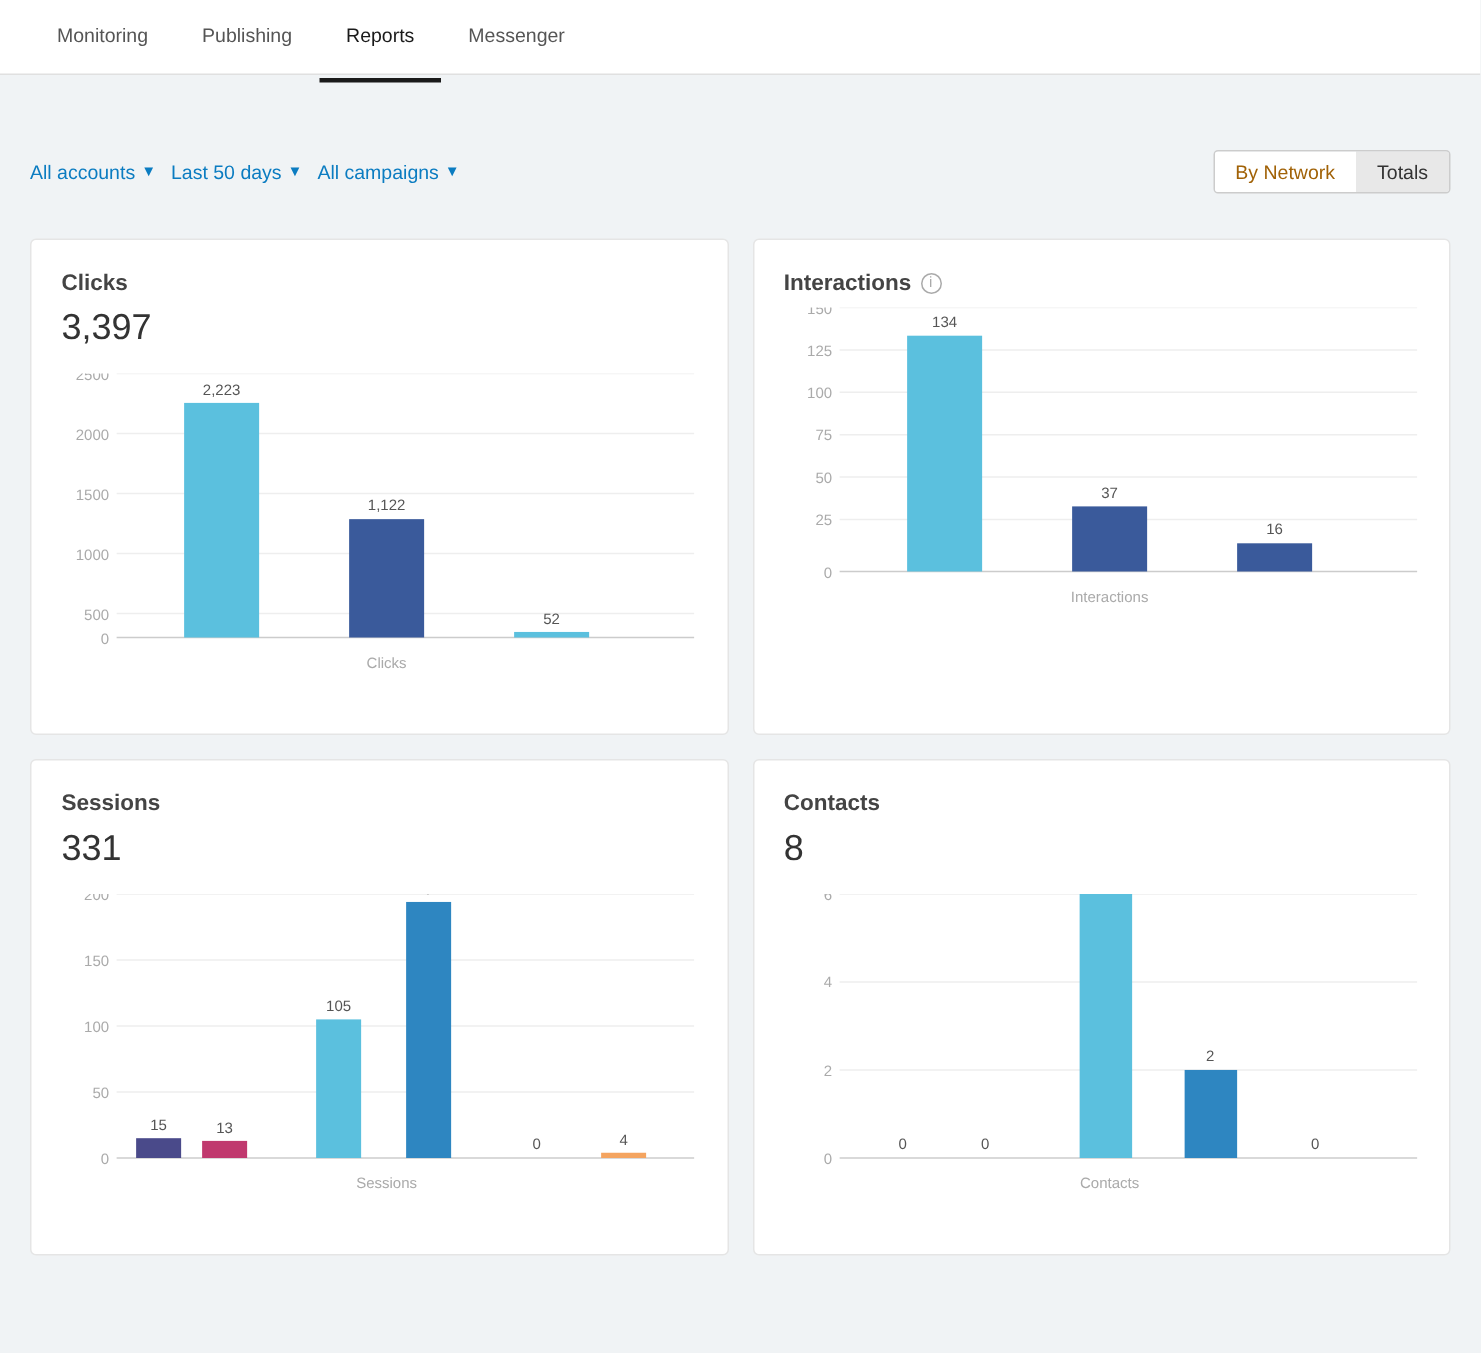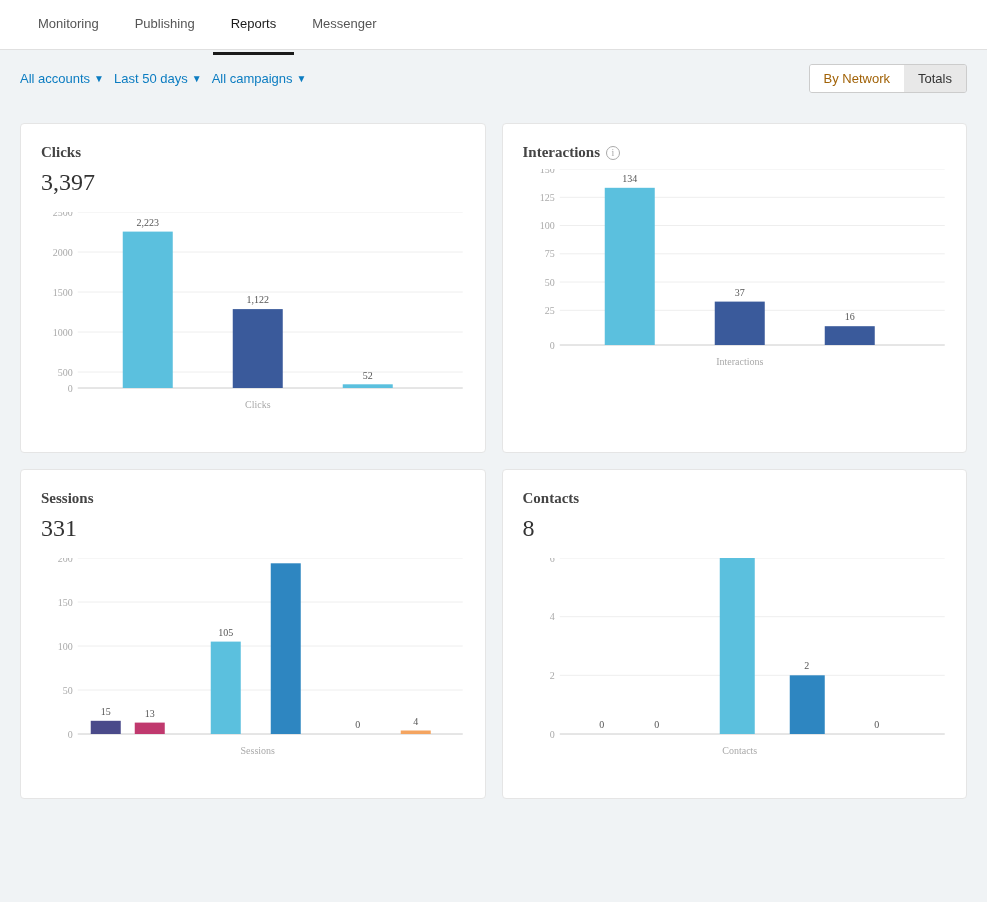--- a/index.html
+++ b/index.html
@@ -4,33 +4,33 @@
   <style>
     * { box-sizing: border-box; margin: 0; padding: 0; }
     body { font-family: -apple-system, BlinkMacSystemFont, 'Segoe UI', Arial, sans-serif; background: #f0f3f5; color: #333; font-size: 14px; }
 
     
     .nav-bar { background: #fff; border-bottom: 1px solid #e0e0e0; display: flex; align-items: center; padding: 0 20px; height: 50px; }
     .nav-item { padding: 0 18px; height: 61px; display: flex; align-items: center; cursor: pointer; color: #555; font-size: 13px; border-bottom: 3px solid transparent; text-decoration: none; }
     .nav-item.active { color: #1a1a1a; border-bottom: 3px solid #1a1a1a; font-weight: 500; }
 
     
-    .filter-bar { background: #f0f3f5; padding: 14px 20px; display: flex; align-items: center; gap: 10px; }
+    .filter-bar { background: #f0f3f5; padding: 14px 20px; display: flex; align-items: center; gap: 10px; margin-top: 36px; }
     .filter-btn { background: none; border: none; cursor: pointer; color: #0b7cc1; font-size: 13px; display: flex; align-items: center; gap: 4px; }
     .filter-btn .arrow { font-size: 10px; }
 
     .view-toggle { margin-left: auto; display: flex; border: 1px solid #ccc; border-radius: 3px; overflow: hidden; }
     .view-btn { background: #fff; border: none; padding: 6px 14px; cursor: pointer; font-size: 13px; color: #a16207; }
     .view-btn.active { background: #e8e8e8; color: #333; font-weight: 500; }
 
     
     .content { padding: 16px 20px; display: grid; grid-template-columns: 1fr 1fr; gap: 16px; }
 
     
-    .card { background: #fff; border-radius: 4px; padding: 20px; border: 1px solid #e5e5e5; font-family: Liberation Serif, serif; }
+    .card { background: #fff; border-radius: 4px; padding: 20px; border: 1px solid #e5e5e5; }
     .card-title { font-size: 15px; font-weight: 600; color: #444; margin-bottom: 8px; display: flex; align-items: center; gap: 6px; }
     .card-total { font-size: 24px; font-weight: 300; color: #333; margin-bottom: 16px; }
     .info-icon { width: 14px; height: 14px; border-radius: 50%; border: 1px solid #aaa; display: inline-flex; align-items: center; justify-content: center; font-size: 10px; color: #aaa; font-weight: normal; }
 
     
     .chart-area { position: relative; width: 100%; height: 220px; }
   </style>
 </head>
 <body>
 

